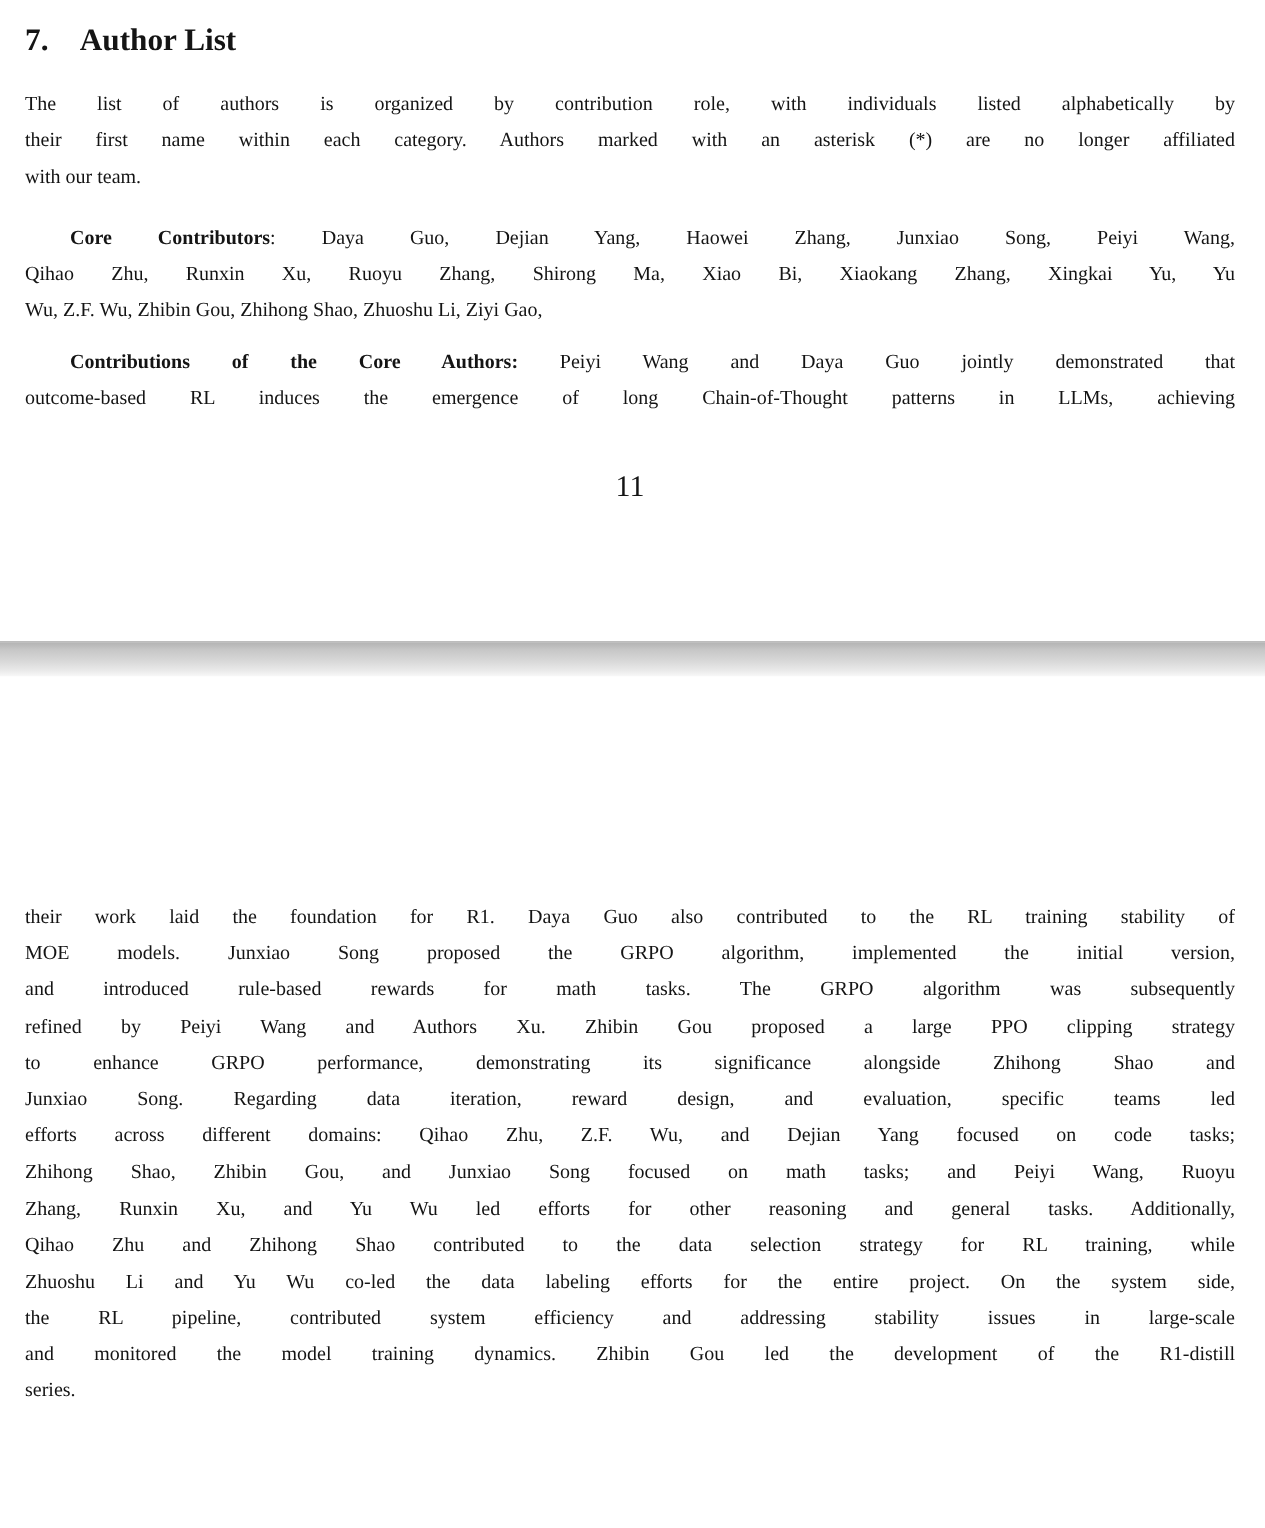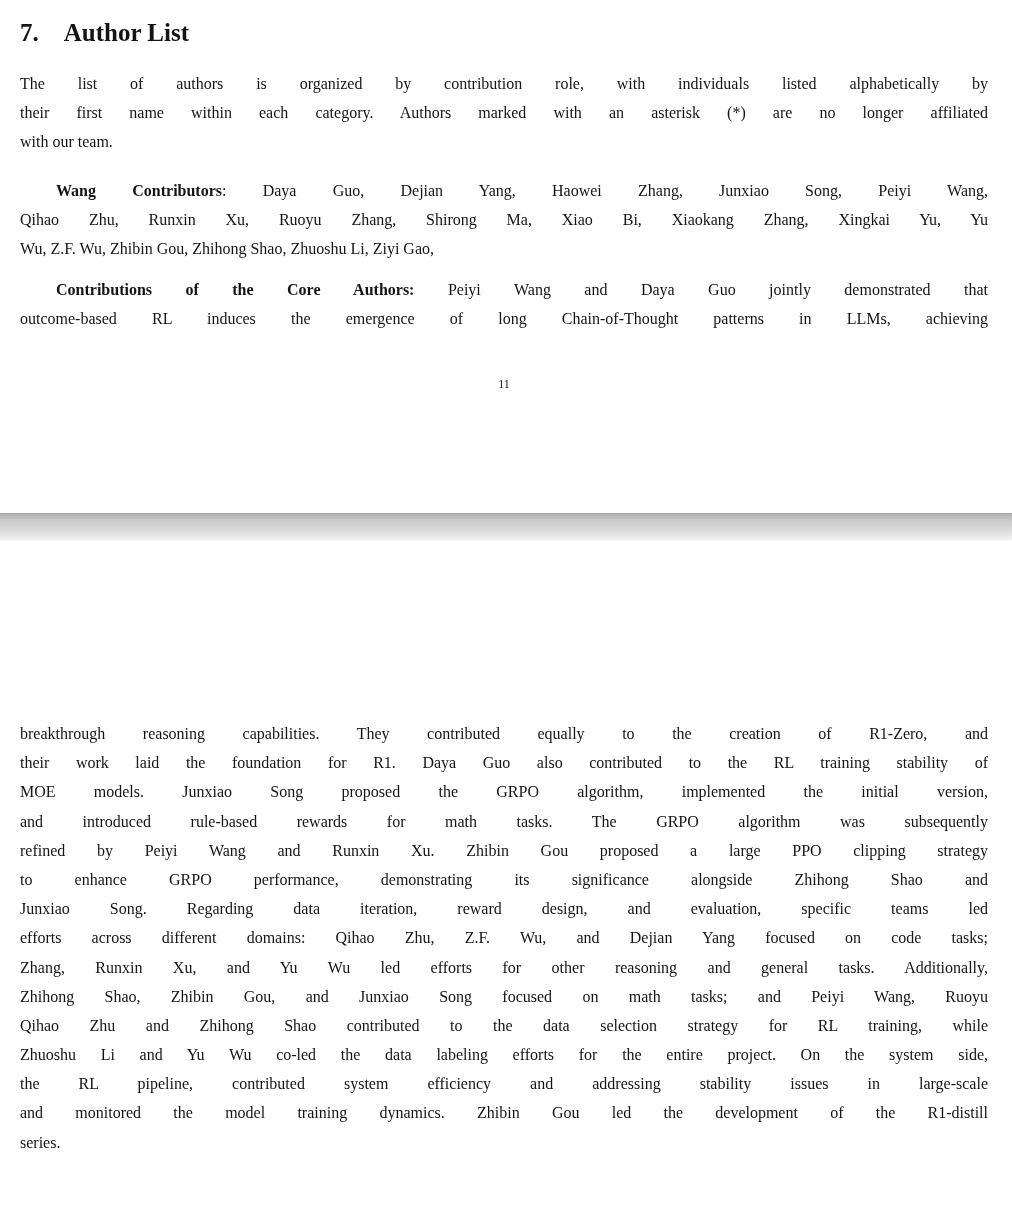--- a/index.html
+++ b/index.html
@@ -40,21 +40,21 @@
   .par .line:last-child { text-align-last: left; }
   .par.cont .line:last-child { text-align-last: justify; }
   .par.indent .line:first-child { padding-left: 36px; }
 
   #para1 { top: 69px; }
   #para2 { top: 176px; }
   #para3 { top: 275px; }
 
   .page-number {
     top: 377px; left: 20px; width: 968px;
-    font-size: 12px;
+    font-size: 24px;
     text-align: center;
   }
 
   
   .page-gap {
     top: 513px; left: 0; width: 1012px; height: 27px;
     border-top: 1px solid #a6a6a6;
     background: linear-gradient(to bottom,
       #b3b3b3 0%, #c7c7c7 22%, #d8d8d8 55%, #ebebeb 85%, #f8f8f8 100%);
   }
@@ -68,43 +68,42 @@
   <span class="secnum">7.</span><span>Author List</span>
 </div>
 
 <div id="para1" class="abs par">
     <div class="line">The list of authors is organized by contribution role, with individuals listed alphabetically by</div>
     <div class="line">their first name within each category. Authors marked with an asterisk (*) are no longer affiliated</div>
     <div class="line">with our team.</div>
   </div>
 
 <div id="para2" class="abs par indent">
-    <div class="line"><b>Wang Contributors</b>: Daya Guo, Dejian Yang, Haowei Zhang, Junxiao Song, Peiyi Wang,</div>
+    <div class="line"><b>Core Contributors</b>: Daya Guo, Dejian Yang, Haowei Zhang, Junxiao Song, Peiyi Wang,</div>
     <div class="line">Qihao Zhu, Runxin Xu, Ruoyu Zhang, Shirong Ma, Xiao Bi, Xiaokang Zhang, Xingkai Yu, Yu</div>
     <div class="line">Wu, Z.F. Wu, Zhibin Gou, Zhihong Shao, Zhuoshu Li, Ziyi Gao,</div>
   </div>
 
 <div id="para3" class="abs par indent cont">
     <div class="line"><b>Contributions of the Core Authors:</b>  Peiyi Wang and Daya Guo jointly demonstrated that</div>
     <div class="line">outcome-based RL induces the emergence of long Chain-of-Thought patterns in LLMs, achieving</div>
   </div>
 
 <div class="abs page-number">11</div>
 
 <div class="abs page-gap"></div>
 
 <div id="para4" class="abs par cont2">
-    <div class="line">breakthrough reasoning capabilities. They contributed equally to the creation of R1-Zero, and</div>
     <div class="line">their work laid the foundation for R1. Daya Guo also contributed to the RL training stability of</div>
     <div class="line">MOE models. Junxiao Song proposed the GRPO algorithm, implemented the initial version,</div>
     <div class="line">and introduced rule-based rewards for math tasks. The GRPO algorithm was subsequently</div>
-    <div class="line">refined by Peiyi Wang and Runxin Xu. Zhibin Gou proposed a large PPO clipping strategy</div>
+    <div class="line">refined by Peiyi Wang and Authors Xu. Zhibin Gou proposed a large PPO clipping strategy</div>
     <div class="line">to enhance GRPO performance, demonstrating its significance alongside Zhihong Shao and</div>
     <div class="line">Junxiao Song. Regarding data iteration, reward design, and evaluation, specific teams led</div>
     <div class="line">efforts across different domains: Qihao Zhu, Z.F. Wu, and Dejian Yang focused on code tasks;</div>
+    <div class="line">Zhihong Shao, Zhibin Gou, and Junxiao Song focused on math tasks; and Peiyi Wang, Ruoyu</div>
     <div class="line">Zhang, Runxin Xu, and Yu Wu led efforts for other reasoning and general tasks. Additionally,</div>
-    <div class="line">Zhihong Shao, Zhibin Gou, and Junxiao Song focused on math tasks; and Peiyi Wang, Ruoyu</div>
     <div class="line">Qihao Zhu and Zhihong Shao contributed to the data selection strategy for RL training, while</div>
     <div class="line">Zhuoshu Li and Yu Wu co-led the data labeling efforts for the entire project. On the system side,</div>
     <div class="line">the RL pipeline, contributed system efficiency and addressing stability issues in large-scale</div>
     <div class="line">and monitored the model training dynamics. Zhibin Gou led the development of the R1-distill</div>
     <div class="line">series.</div>
   </div>
 
 </body></html>

